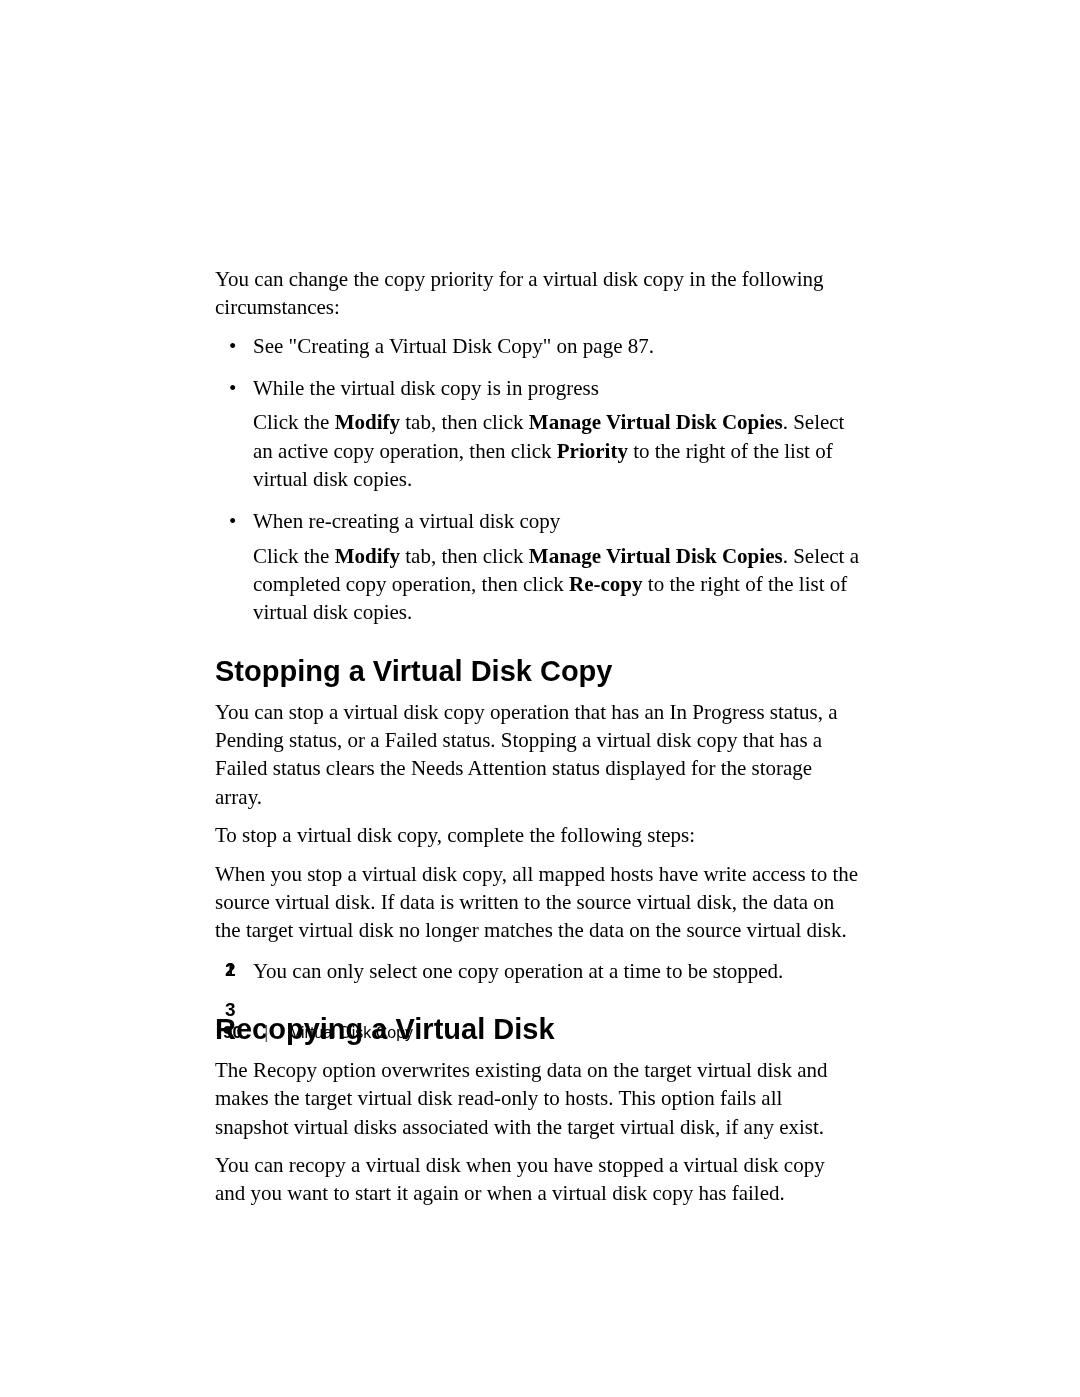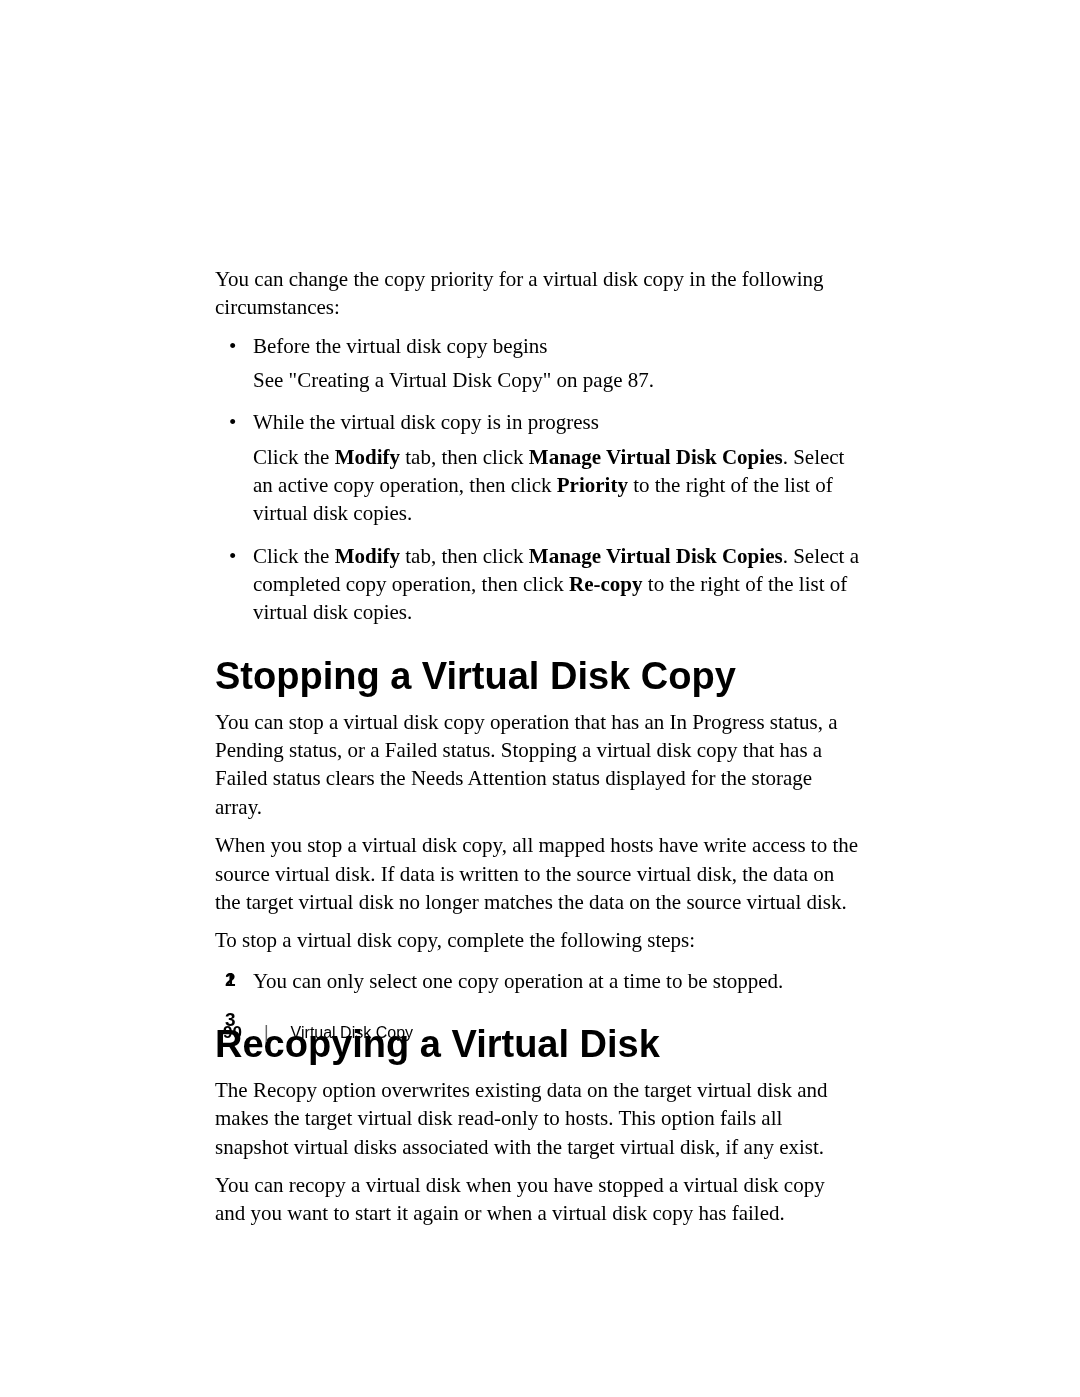--- a/index.html
+++ b/index.html
@@ -42,21 +42,21 @@
     font-size: 21px;
   }
   .sub-para {
     margin: 6px 0 0 0;
     font-size: 21px;
     line-height: 1.35;
   }
   h2.section {
     font-family: "Helvetica Neue", Helvetica, Arial, sans-serif;
     font-weight: 700;
-    font-size: 38px;
+    font-size: 29px;
     margin: 28px 0 10px 0;
     letter-spacing: 0px;
   }
   ol.numbered {
     list-style: none;
     margin: 6px 0 0 0;
     padding: 0 0 0 38px;
     counter-reset: step;
   }
   ol.numbered > li {
@@ -92,36 +92,36 @@
 </style>
 </head>
 <body>
 
 <div class="page">
 
   <p class="body-text">You can change the copy priority for a virtual disk copy in the following circumstances:</p>
 
   <ul class="bullets">
     <li>
-      <span>Before the virtual disk copy begins</span>
       <div class="sub-para">See "Creating a Virtual Disk Copy" on page 87.</div>
     </li>
     <li>
       <span>While the virtual disk copy is in progress</span>
       <div class="sub-para"><span>Click the </span><span class="bold">Modify</span><span> tab, then click </span><span class="bold">Manage Virtual Disk Copies</span><span>. Select an active copy operation, then click </span><span class="bold">Priority</span><span> to the right of the list of virtual disk copies.</span></div>
     </li>
     <li>
+      <span>When re-creating a virtual disk copy</span>
       <div class="sub-para"><span>Click the </span><span class="bold">Modify</span><span> tab, then click </span><span class="bold">Manage Virtual Disk Copies</span><span>. Select a completed copy operation, then click </span><span class="bold">Re-copy</span><span> to the right of the list of virtual disk copies.</span></div>
     </li>
   </ul>
 
   <h2 class="section">Stopping a Virtual Disk Copy</h2>
   <p class="body-text">You can stop a virtual disk copy operation that has an In Progress status, a Pending status, or a Failed status. Stopping a virtual disk copy that has a Failed status clears the Needs Attention status displayed for the storage array.</p>
+  <p class="body-text">To stop a virtual disk copy, complete the following steps:</p>
   <p class="body-text">When you stop a virtual disk copy, all mapped hosts have write access to the source virtual disk. If data is written to the source virtual disk, the data on the target virtual disk no longer matches the data on the source virtual disk.</p>
-  <p class="body-text">To stop a virtual disk copy, complete the following steps:</p>
 
   <ol class="numbered">
     <li>
       <span class="num">1</span>
     </li>
     <li>
       <span class="num">2</span>
       <div class="sub-para">You can only select one copy operation at a time to be stopped.</div>
     </li>
     <li>

